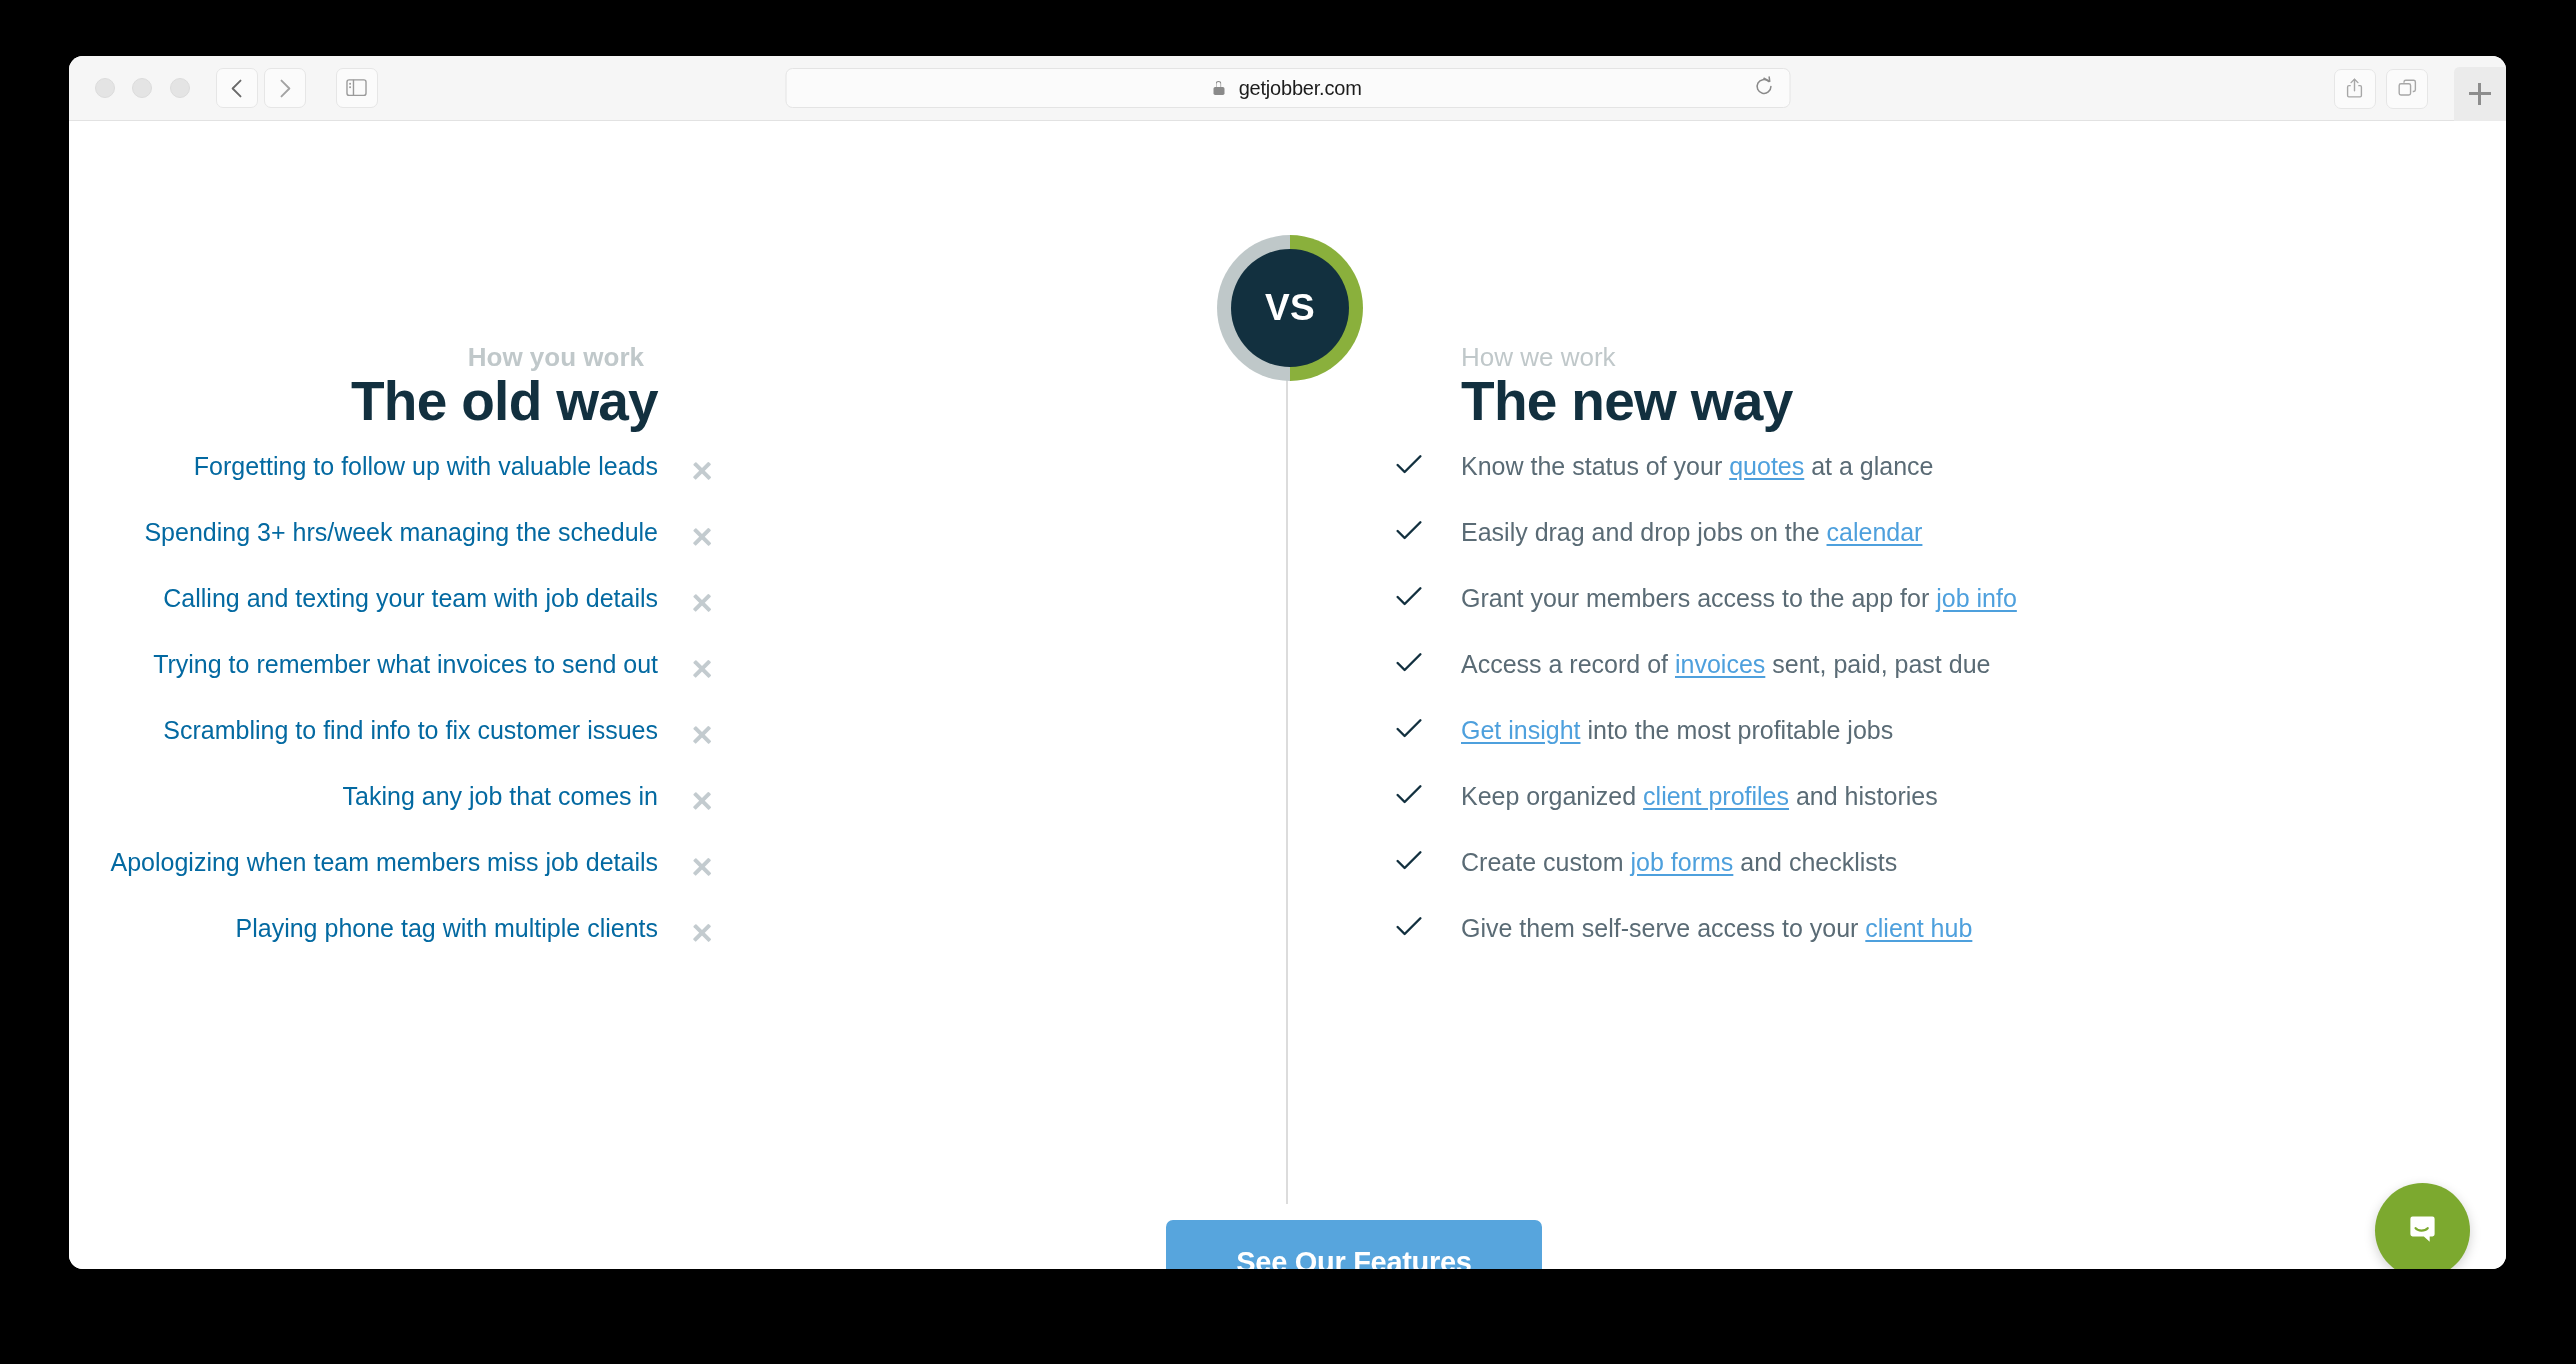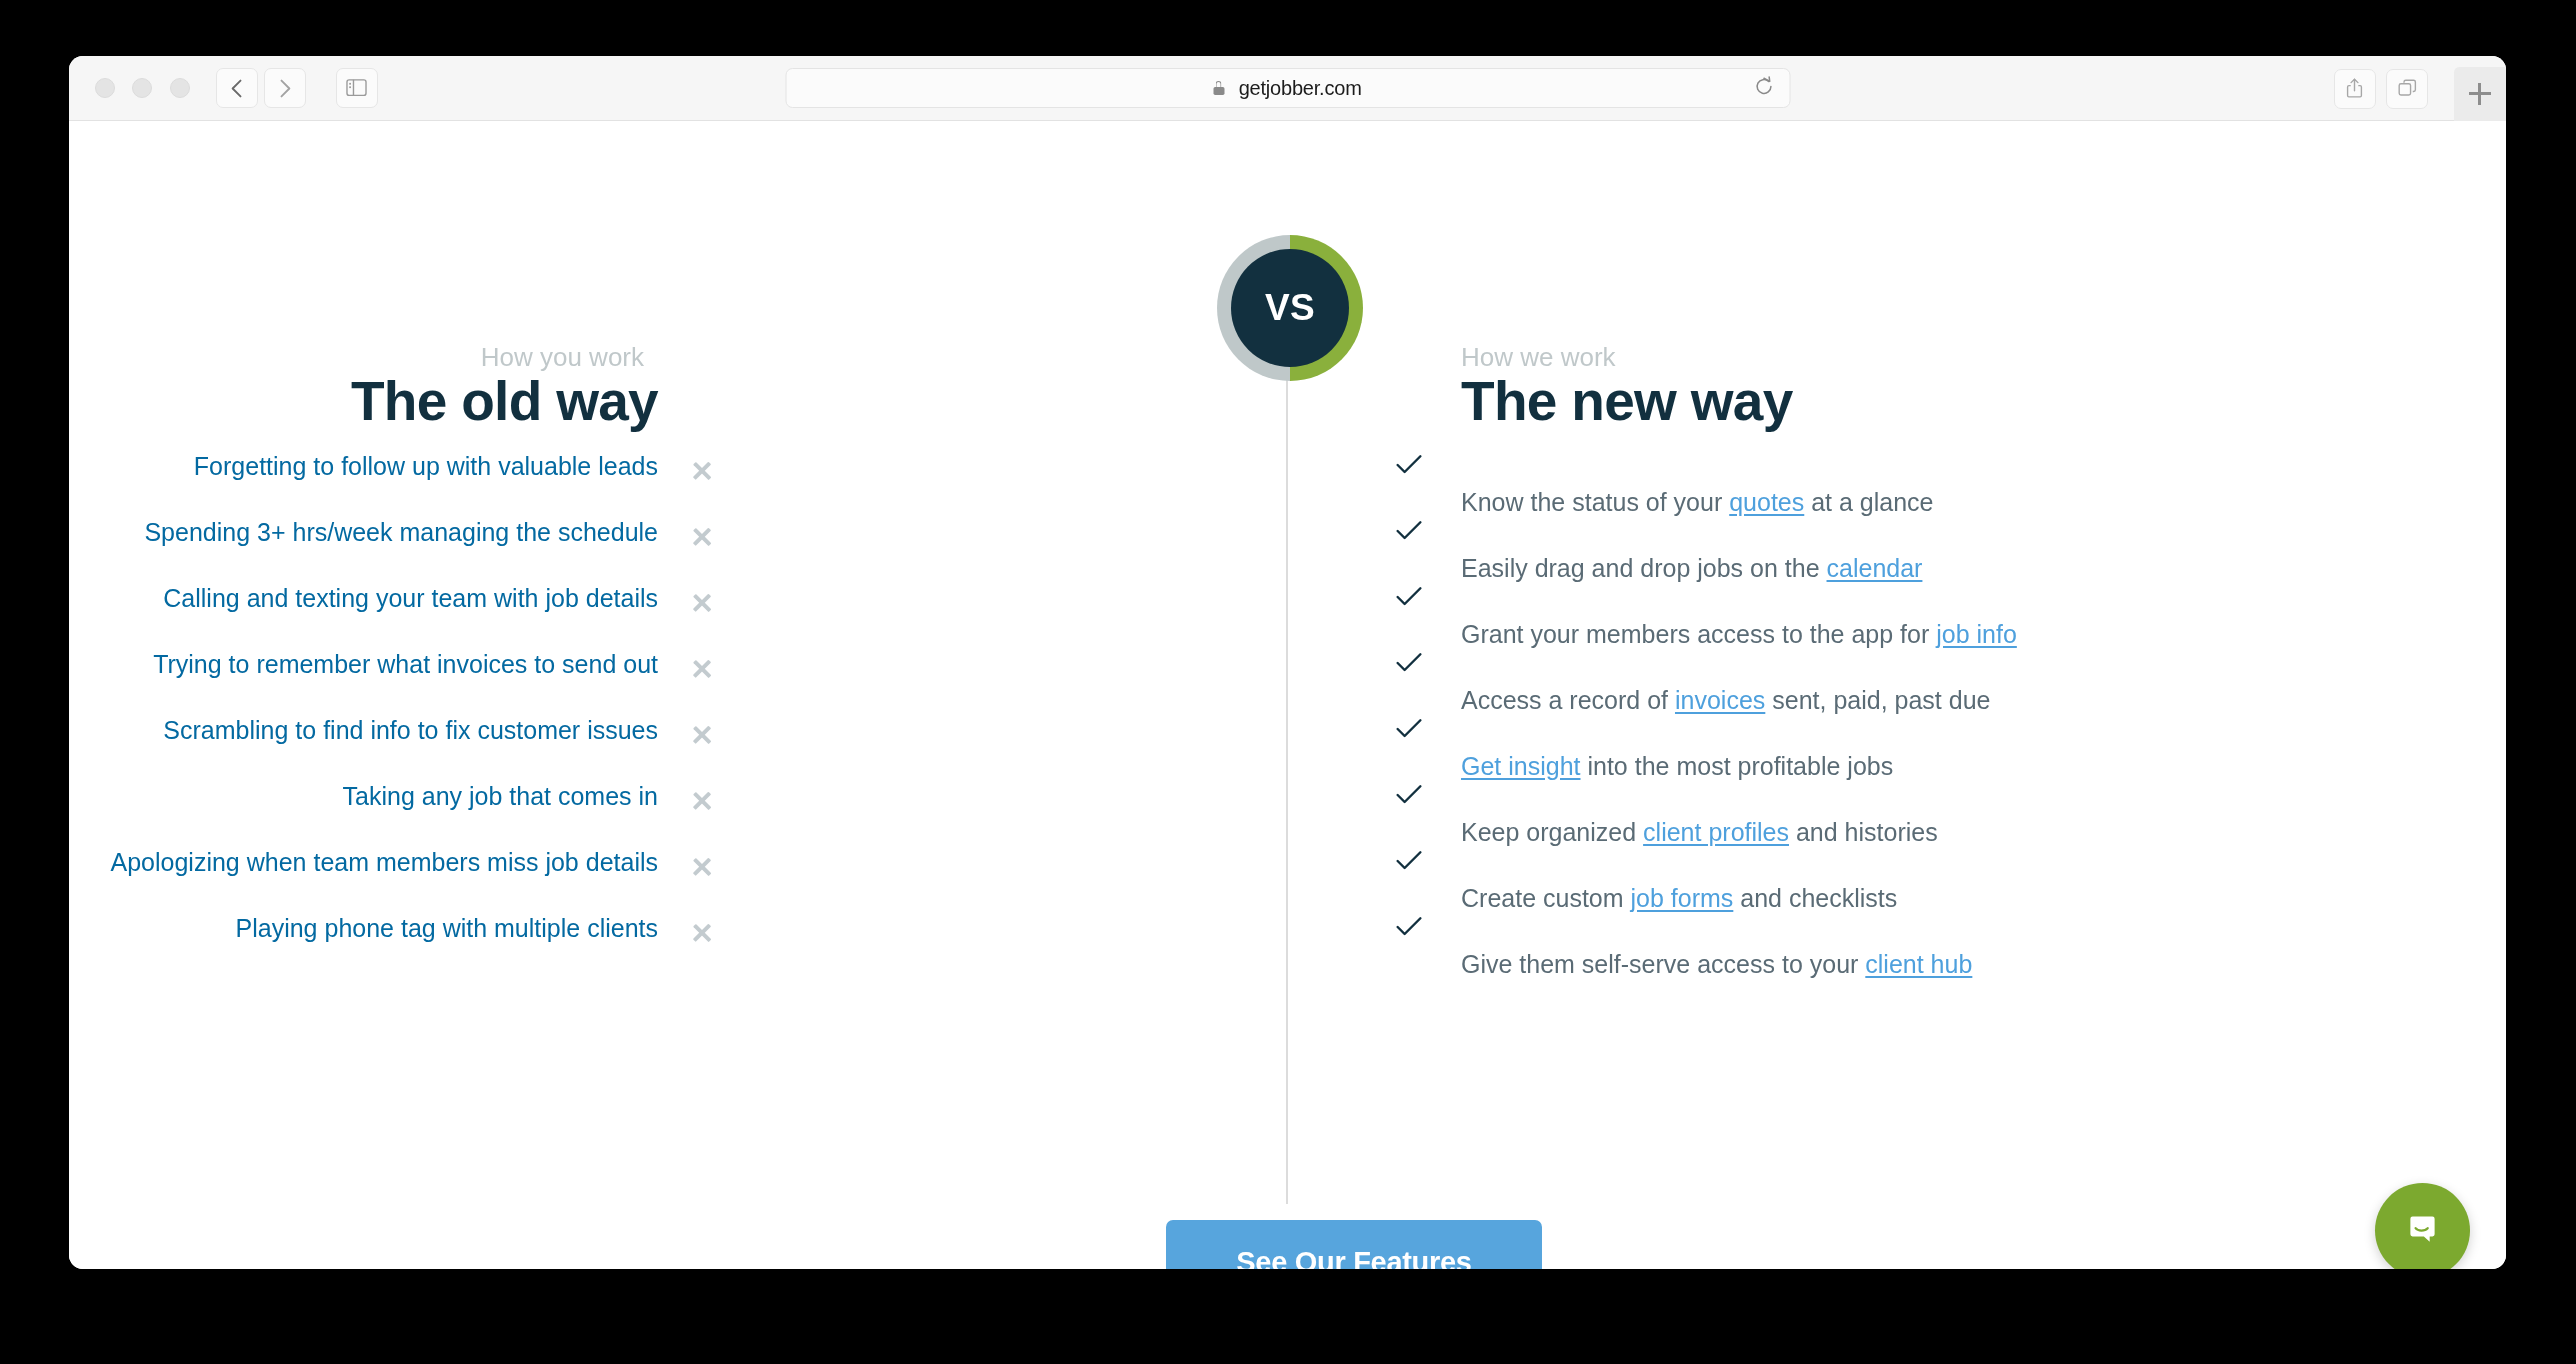--- a/index.html
+++ b/index.html
@@ -214,21 +214,21 @@
     font-weight: 400;
   }
   .col-title {
     position: absolute;
     font-size: 55px;
     font-weight: bold;
     color: #12303f;
     letter-spacing: -0.7px;
   }
 
-  .eyebrow-left { right: 1862px; top: 221px; }
+  .eyebrow-left { right: 1862px; top: 221px; font-weight: bold; }
   .title-left   { right: 1848px; top: 248px; }
   .eyebrow-right{ left: 1392px; top: 221px; }
   .title-right  { left: 1392px; top: 248px; }
 
   
   .list-left {
     position: absolute;
     right: 1848px;
     top: 329px;
     width: 953px;
@@ -278,21 +278,20 @@
     position: relative;
     height: 66px;
     display: flex;
     align-items: flex-start;
   }
   .row-right .txt {
     font-size: 25px;
     color: #5a6b75;
     line-height: 29.5px;
     padding-top: 1.7px;
-    margin-top: 36px;
   }
   .row-right .txt a {
     color: #4ea0dd;
     text-decoration: underline;
     text-underline-offset: 2.6px;
   }
   .check-mark {
     position: absolute;
     left: -66px;
     top: 0.9px;

